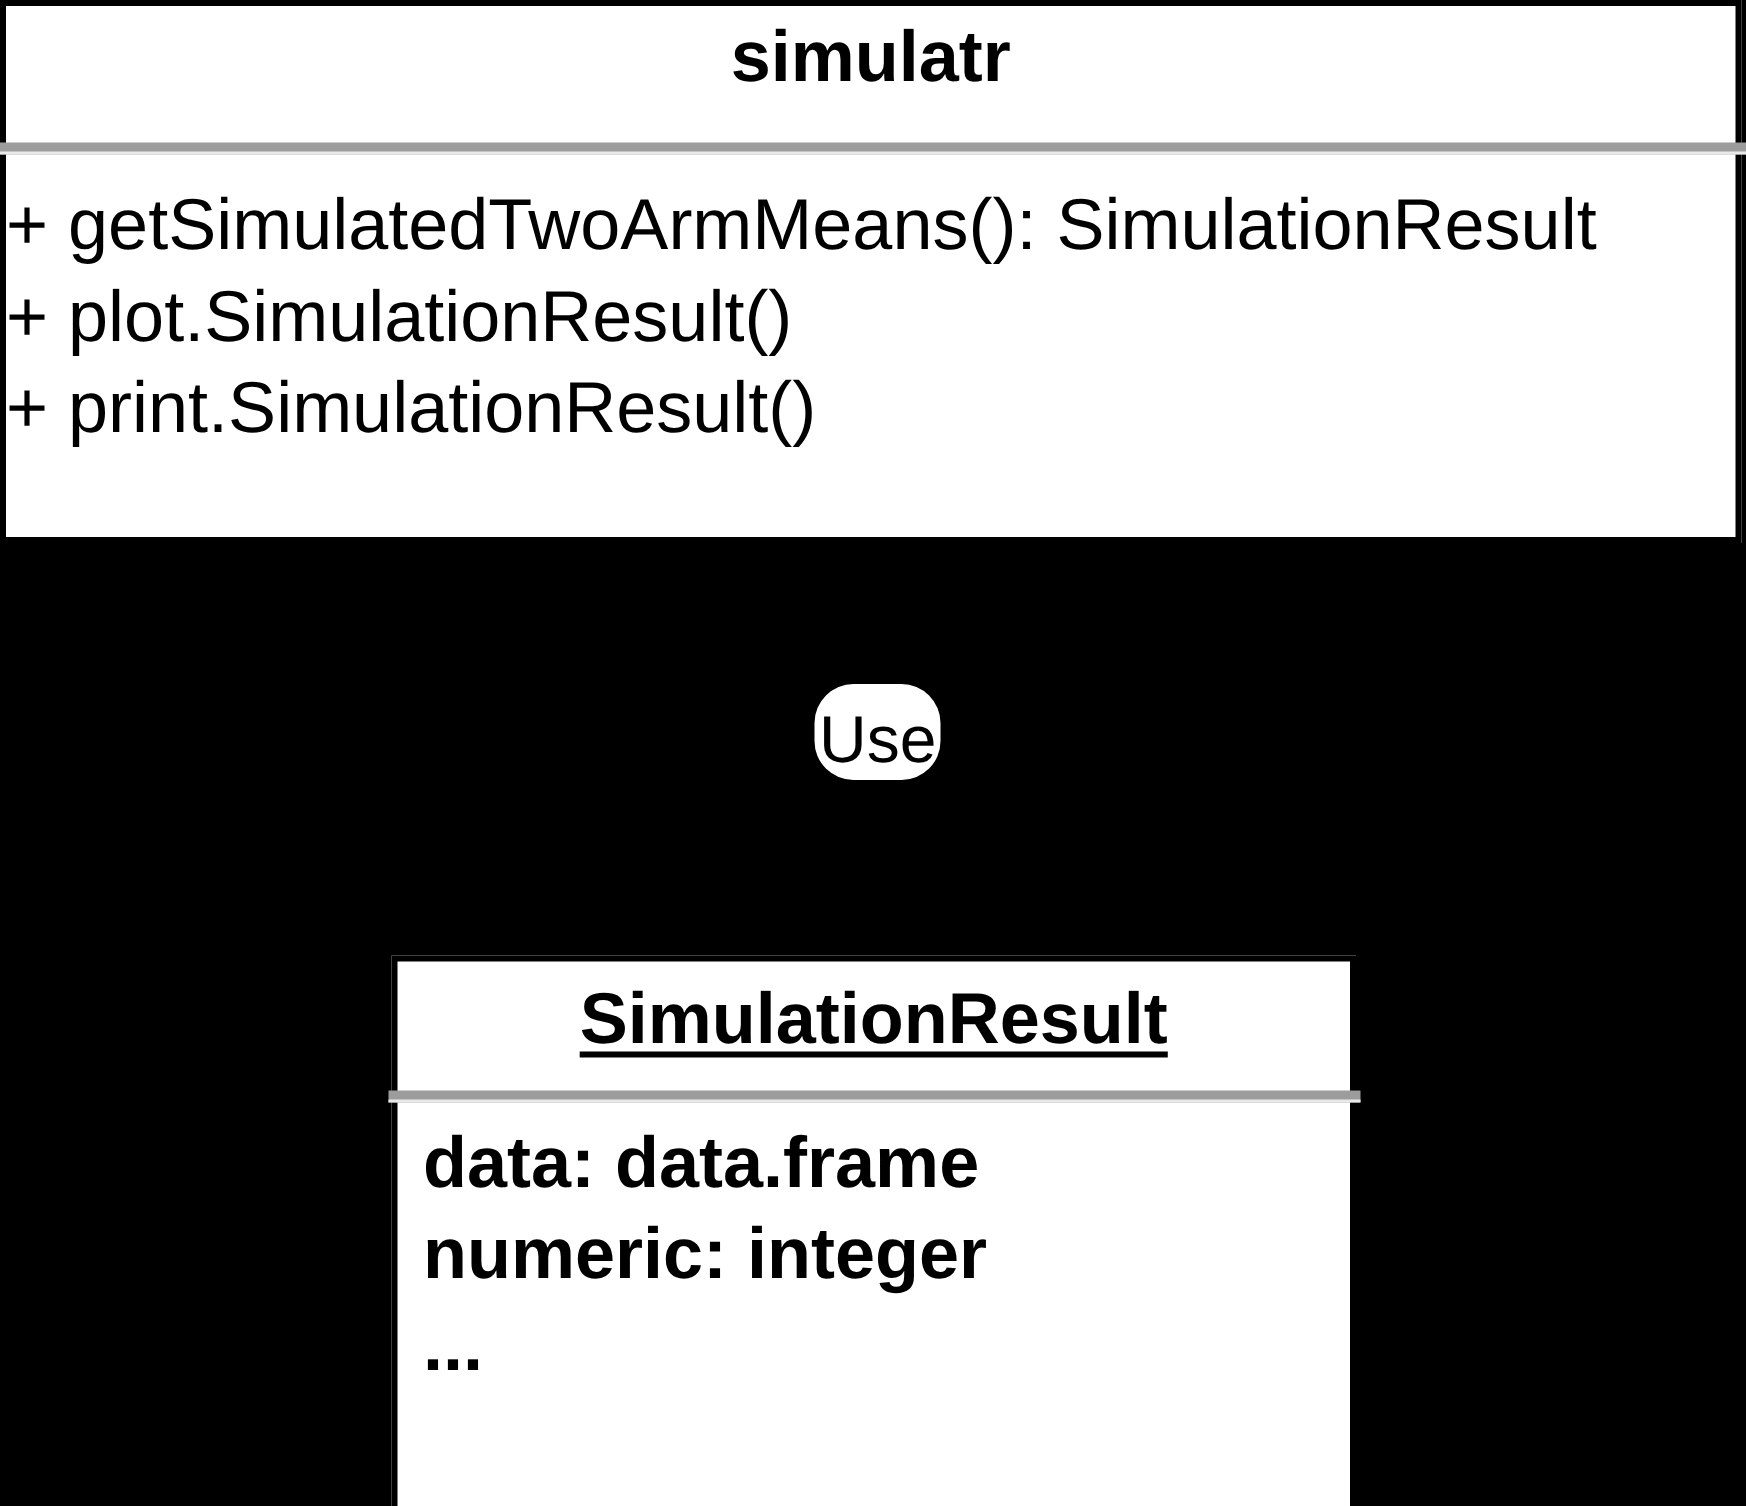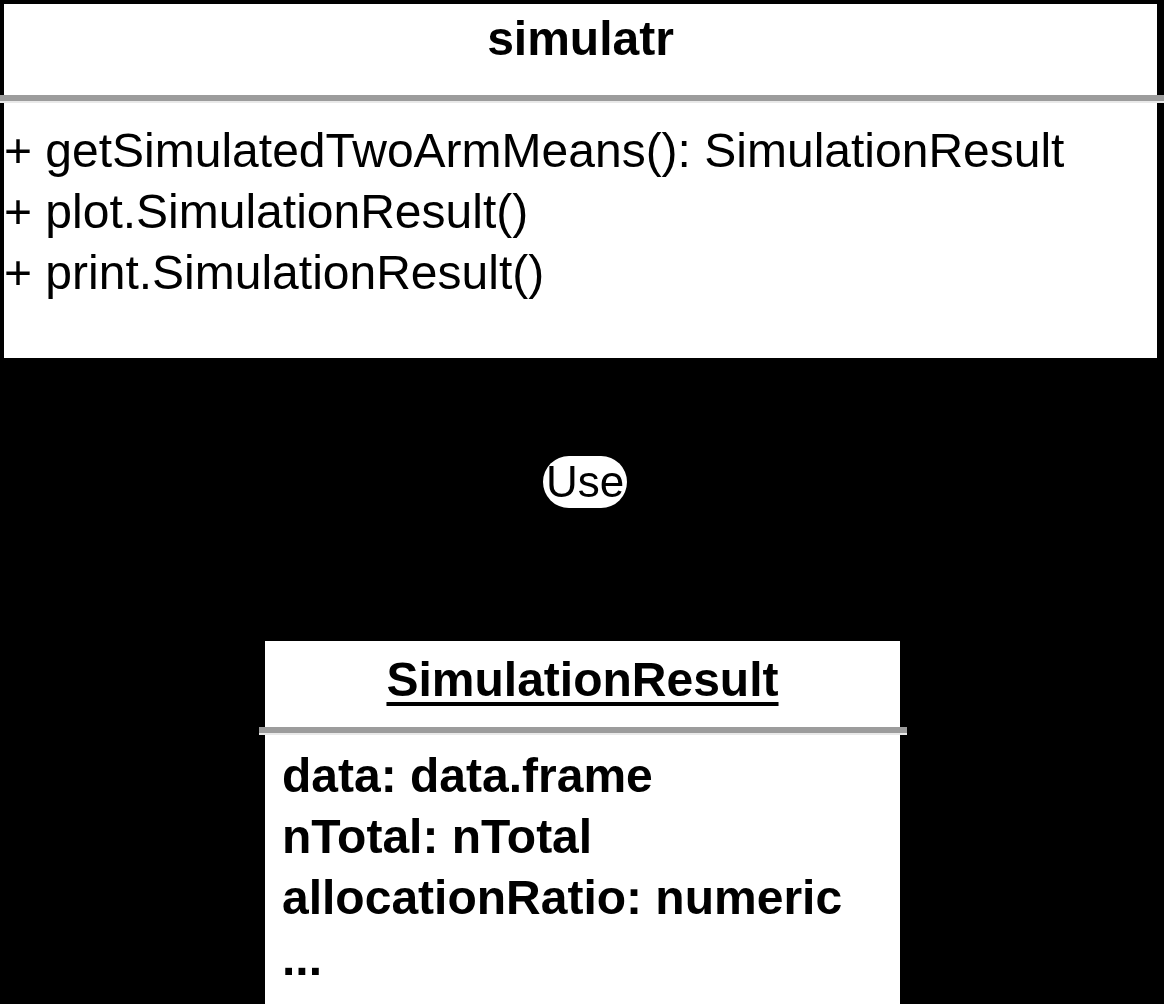--- a/index.html
+++ b/index.html
@@ -82,21 +82,21 @@
   }
   .use-label {
     position: absolute;
     left: 543px;
     top: 456px;
     height: 52px;
     background: #ffffff;
     color: #000000;
     font-size: 44px;
     line-height: 52px;
-    padding: 0 3px 0 3px;
+    padding: 12px 3px 0 3px;
     white-space: nowrap;
     border-radius: 26px;
   }
 </style>
 </head>
 <body>
 
 <div class="canvas">
 
   <section class="class-box top">
@@ -109,19 +109,18 @@
       </ul>
   </section>
 
   <div class="use-label">Use</div>
 
   <section class="class-box bottom">
     <div class="class-title underlined">SimulationResult</div>
     <div class="separator"></div>
     <ul class="member-list attributes">
         <li class="member">data: data.frame</li>
-        <li class="member">nTotal: nTotal</li>
-        <li class="member">allocationRatio: numeric</li>
+        <li class="member">numeric: integer</li>
         <li class="member">...</li>
       </ul>
   </section>
 
 </div>
 
 </body></html>

